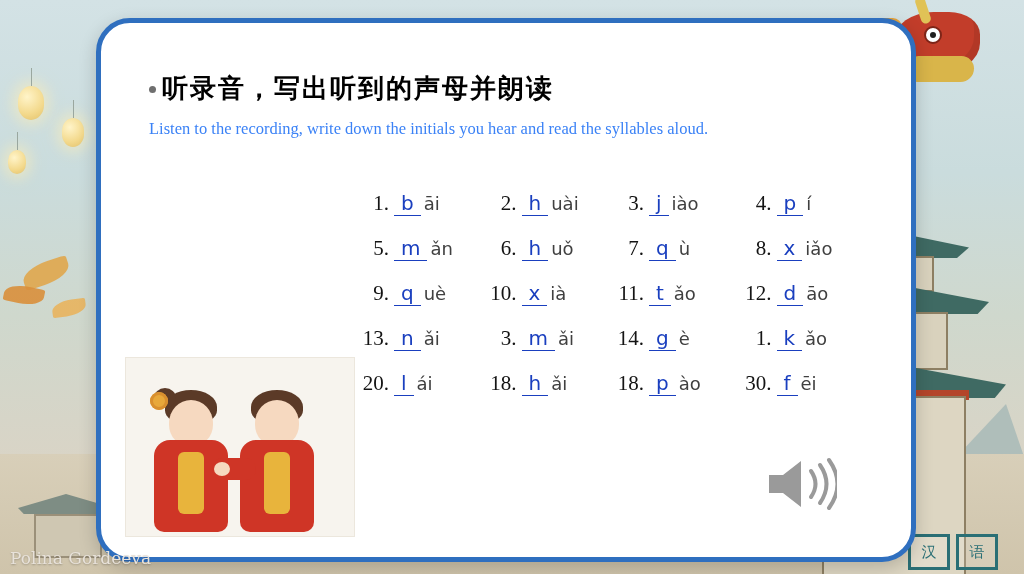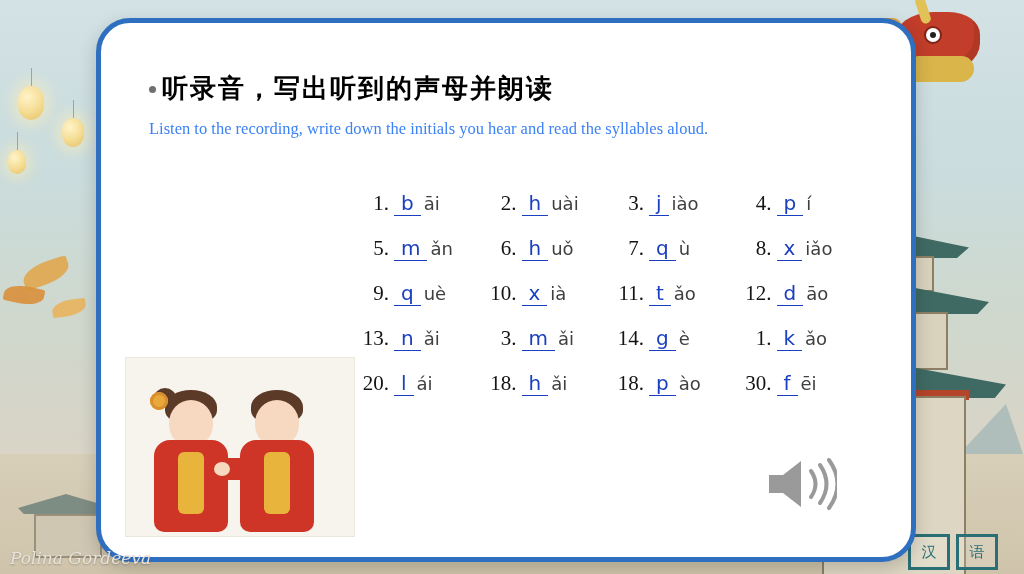--- a/index.html
+++ b/index.html
@@ -448,21 +448,20 @@
     height: 58px;
   }
 
   .watermark {
     position: absolute;
     left: 10px;
     bottom: 6px;
     font-size: 17px;
     color: #e8e2da;
     font-family: "DejaVu Serif", serif;
-    font-style: italic;
     text-shadow: 0 1px 2px rgba(0,0,0,.25);
     margin-top: 8px;
   }
 </style>
 </head>
 <body>
 
 <div class="slide">
 
   <div class="bg-sky"></div>

